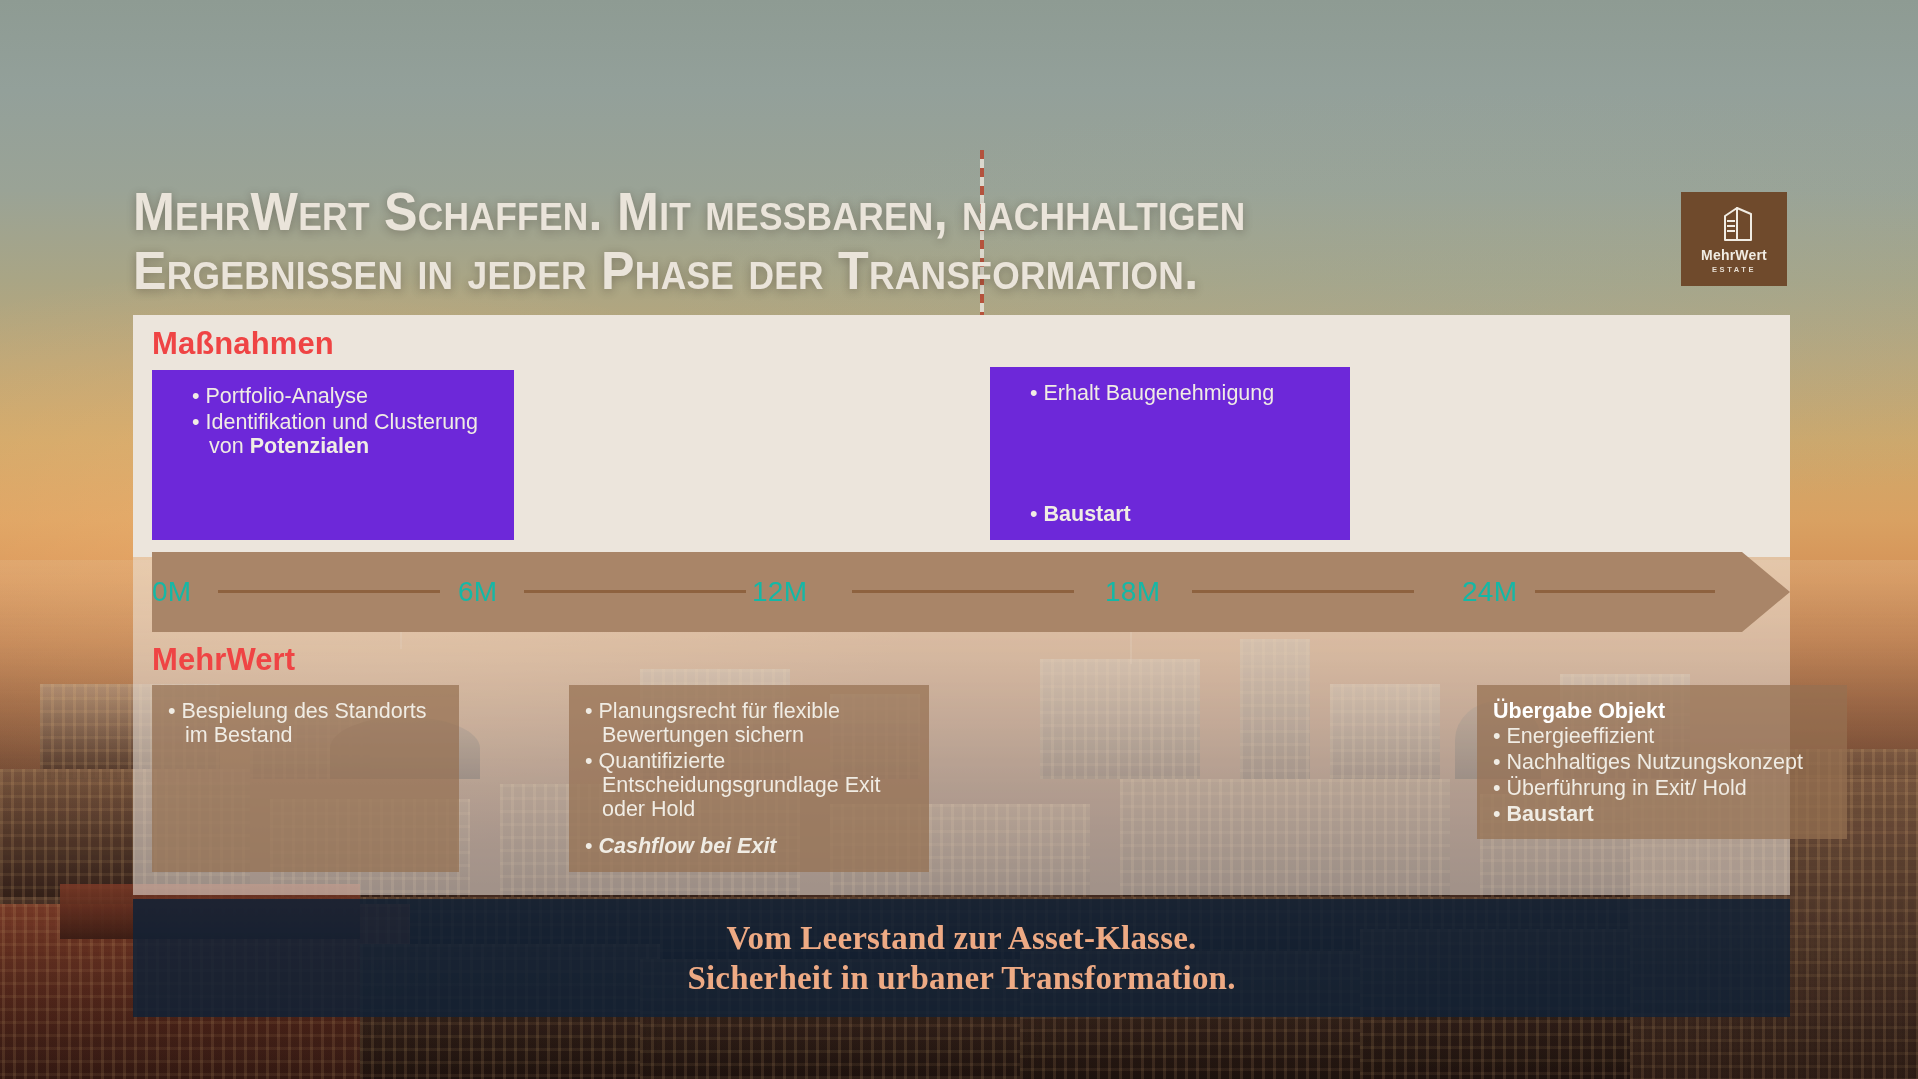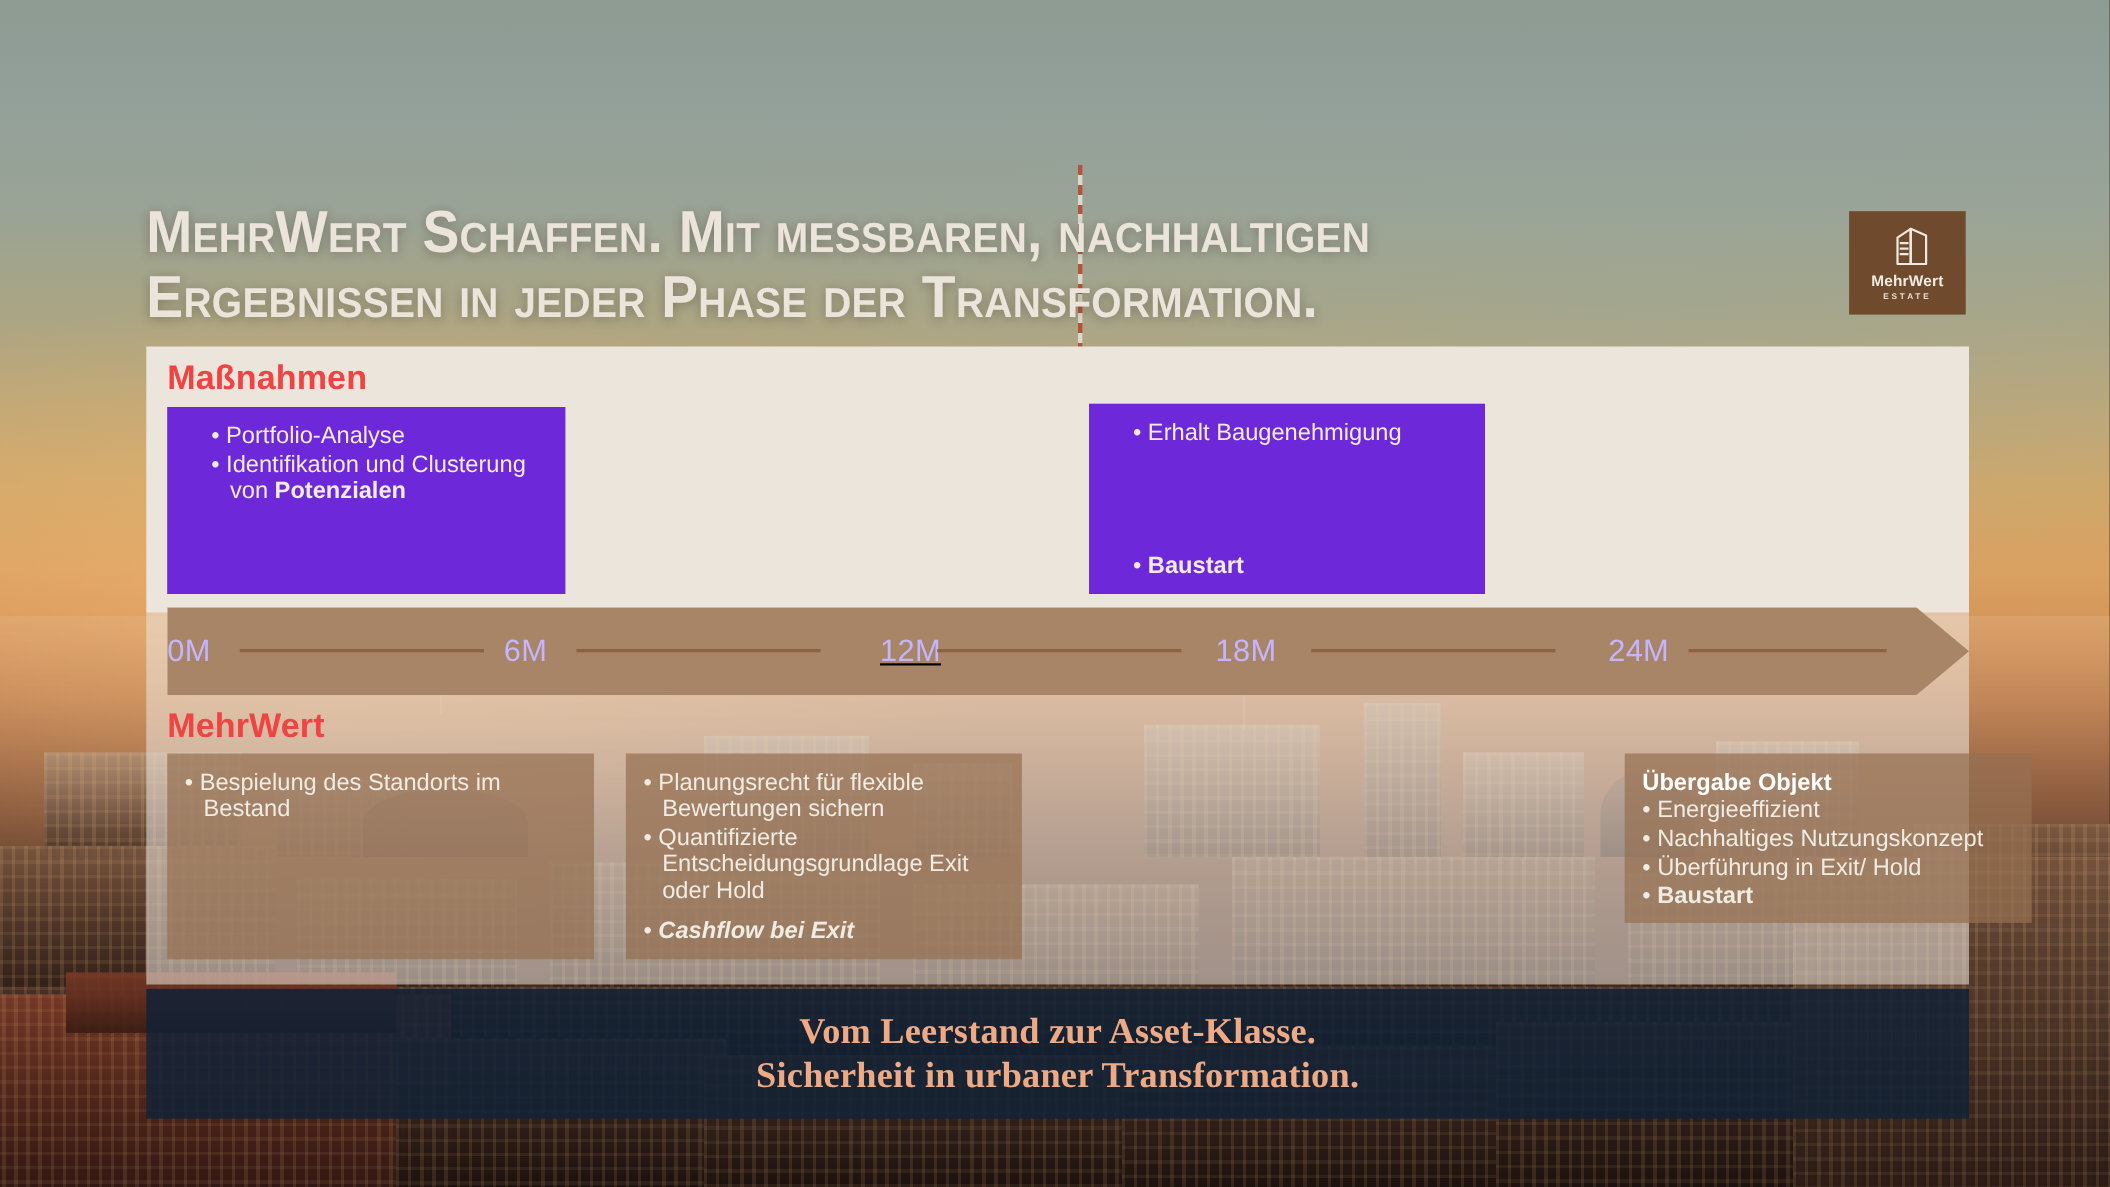--- a/index.html
+++ b/index.html
@@ -115,33 +115,33 @@
   .card li i  { font-weight:700; font-style:italic; }
   .card .hdr  { color:#ffffff; font-size:21.5px; font-weight:700; line-height:1.12; margin-bottom:1px; }
   .card .flexcol { display:flex; flex-direction:column; height:100%; }
   .card .bottomline { margin-top:auto; }
   .bul::before { content:"• "; }
 
   
   #card-t1 { left:152px; top:370px; width:362px; height:170px; }
   #card-t2 { left:569px; top:367px; width:360px; height:173px; }
   #card-t3 { left:990px; top:367px; width:360px; height:173px; }
-  #card-b1 { left:152px; top:685px; width:388px; height:187px; }
+  #card-b1 { left:152px; top:685px; width:307px; height:187px; }
   #card-b2 { left:569px; top:685px; width:360px; height:187px; }
   #card-b3 { left:1477px; top:685px; width:370px; height:154px; }
 
   
   .timeline { position:absolute; left:152px; top:552px; width:1638px; height:80px; }
   .tl-body {
     position:absolute; left:0; top:0; width:100%; height:100%;
     background:#a98568;
     clip-path: polygon(0 0, calc(100% - 48px) 0, 100% 50%, calc(100% - 48px) 100%, 0 100%);
   }
   .tl-item { position:absolute; top:0; height:100%; display:flex; align-items:center; }
-  .tl-label { color:#c4b5fd; font-size:28px; font-weight:400; letter-spacing:.3px; }
+  .tl-label { color:#14b8a6; font-size:28px; font-weight:400; letter-spacing:.3px; }
   .tl-dash { height:3px; background:#8a5c38; opacity:.85; }
 
   .banner {
     position:absolute; left:133px; top:899px; width:1657px; height:118px;
     background:rgba(17,34,54,.86);
     display:flex; flex-direction:column; align-items:center; justify-content:center;
   }
   .banner div {
     font-family:"Liberation Serif", serif;
     color:#eeaa84; font-size:33px; font-weight:700; line-height:1.22; letter-spacing:.2px;
@@ -300,21 +300,21 @@
     <div class="tl-item" style="left:0px;">
       <span class="tl-label">0M</span>
       </div>
     <div class="tl-dash" style="position:absolute; top:38px; left:66px;  width:222px;"></div>
 
     <div class="tl-item" style="left:306px;">
       <span class="tl-label">6M</span>
       </div>
     <div class="tl-dash" style="position:absolute; top:38px; left:372px; width:222px;"></div>
 
-    <div class="tl-item" style="left:648px;text-decoration:underline;">
+    <div class="tl-item" style="left:600px;">
       <span class="tl-label">12M</span>
       </div>
     <div class="tl-dash" style="position:absolute; top:38px; left:700px; width:222px;"></div>
 
     <div class="tl-item" style="left:953px;">
       <span class="tl-label">18M</span>
       </div>
     <div class="tl-dash" style="position:absolute; top:38px; left:1040px; width:222px;"></div>
 
     <div class="tl-item" style="left:1310px;">

